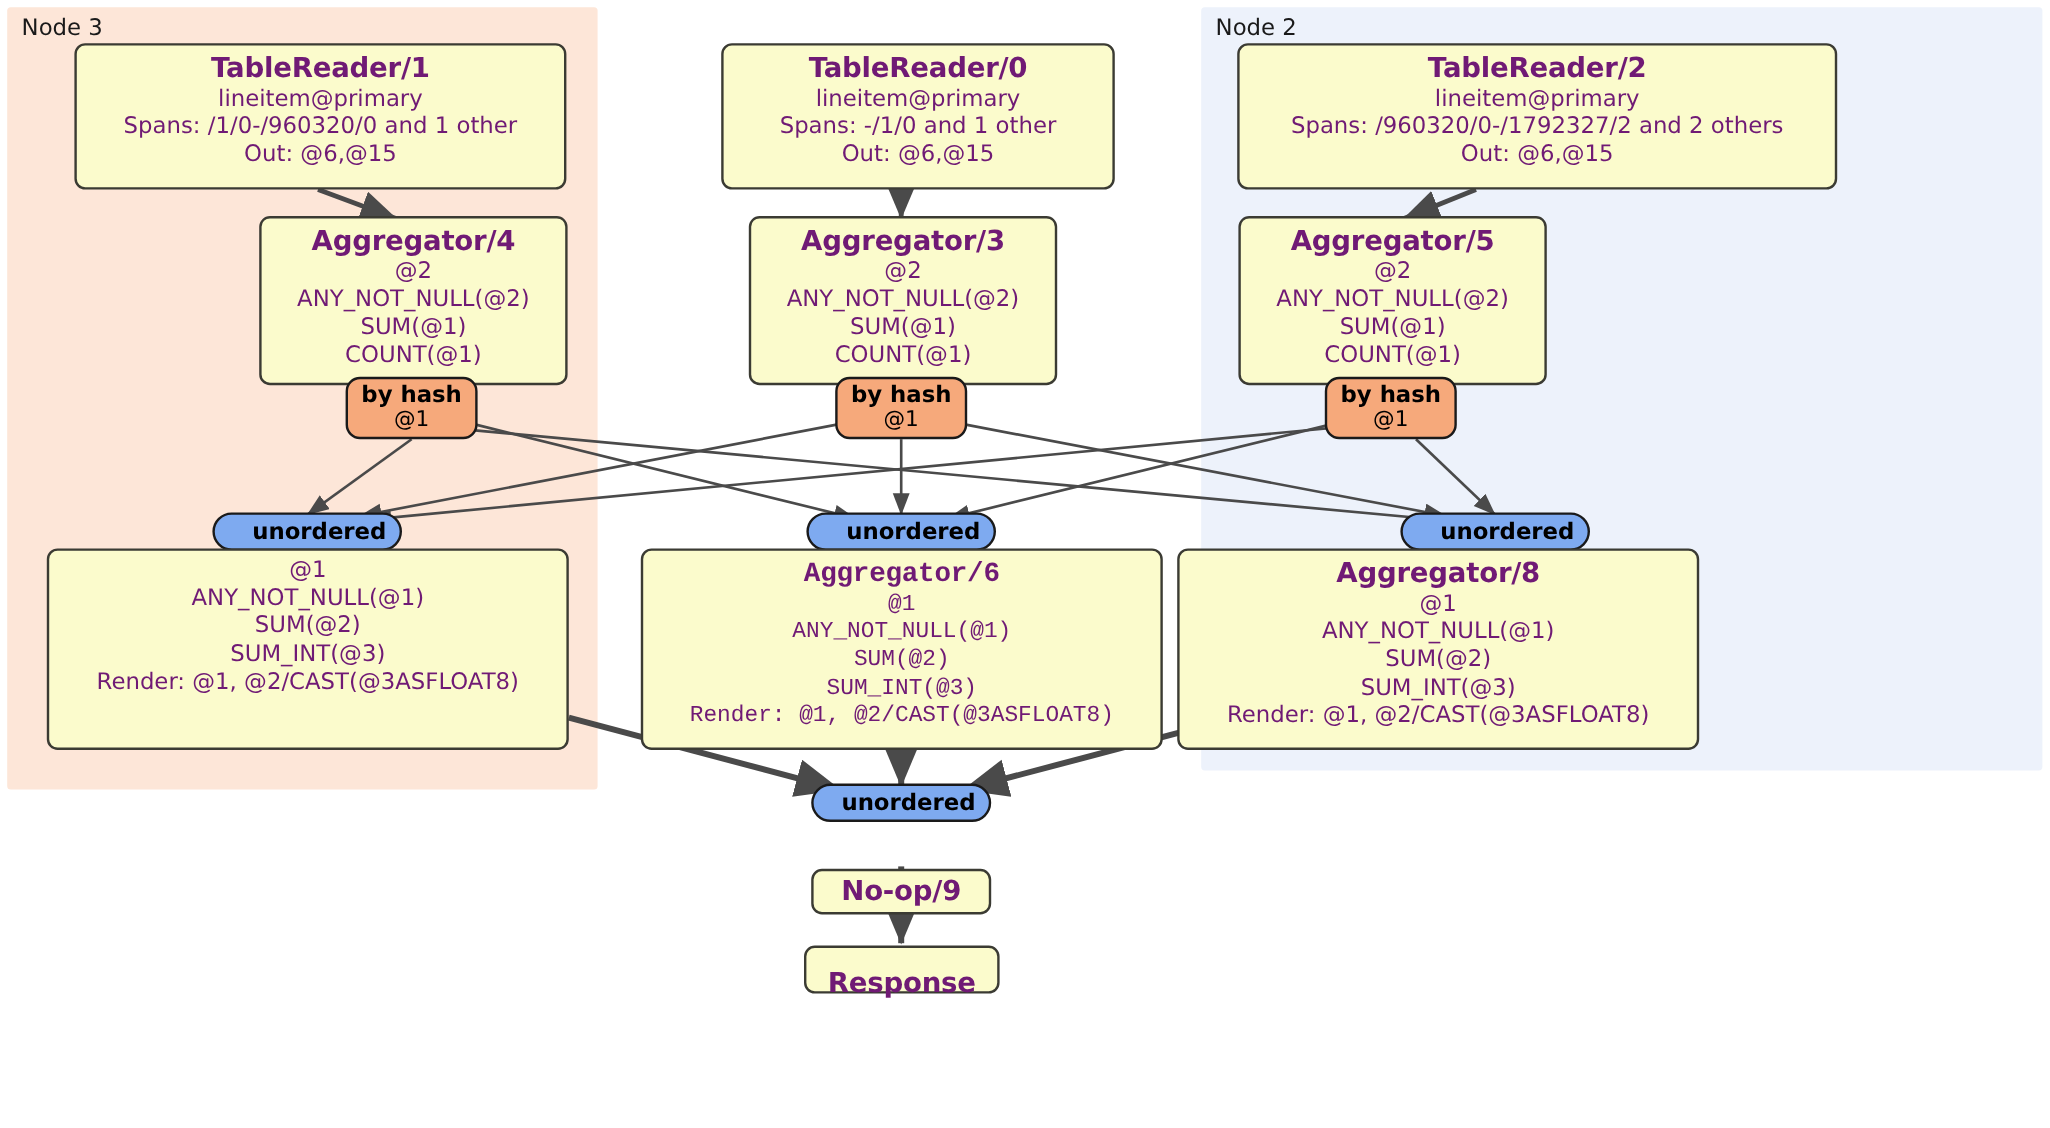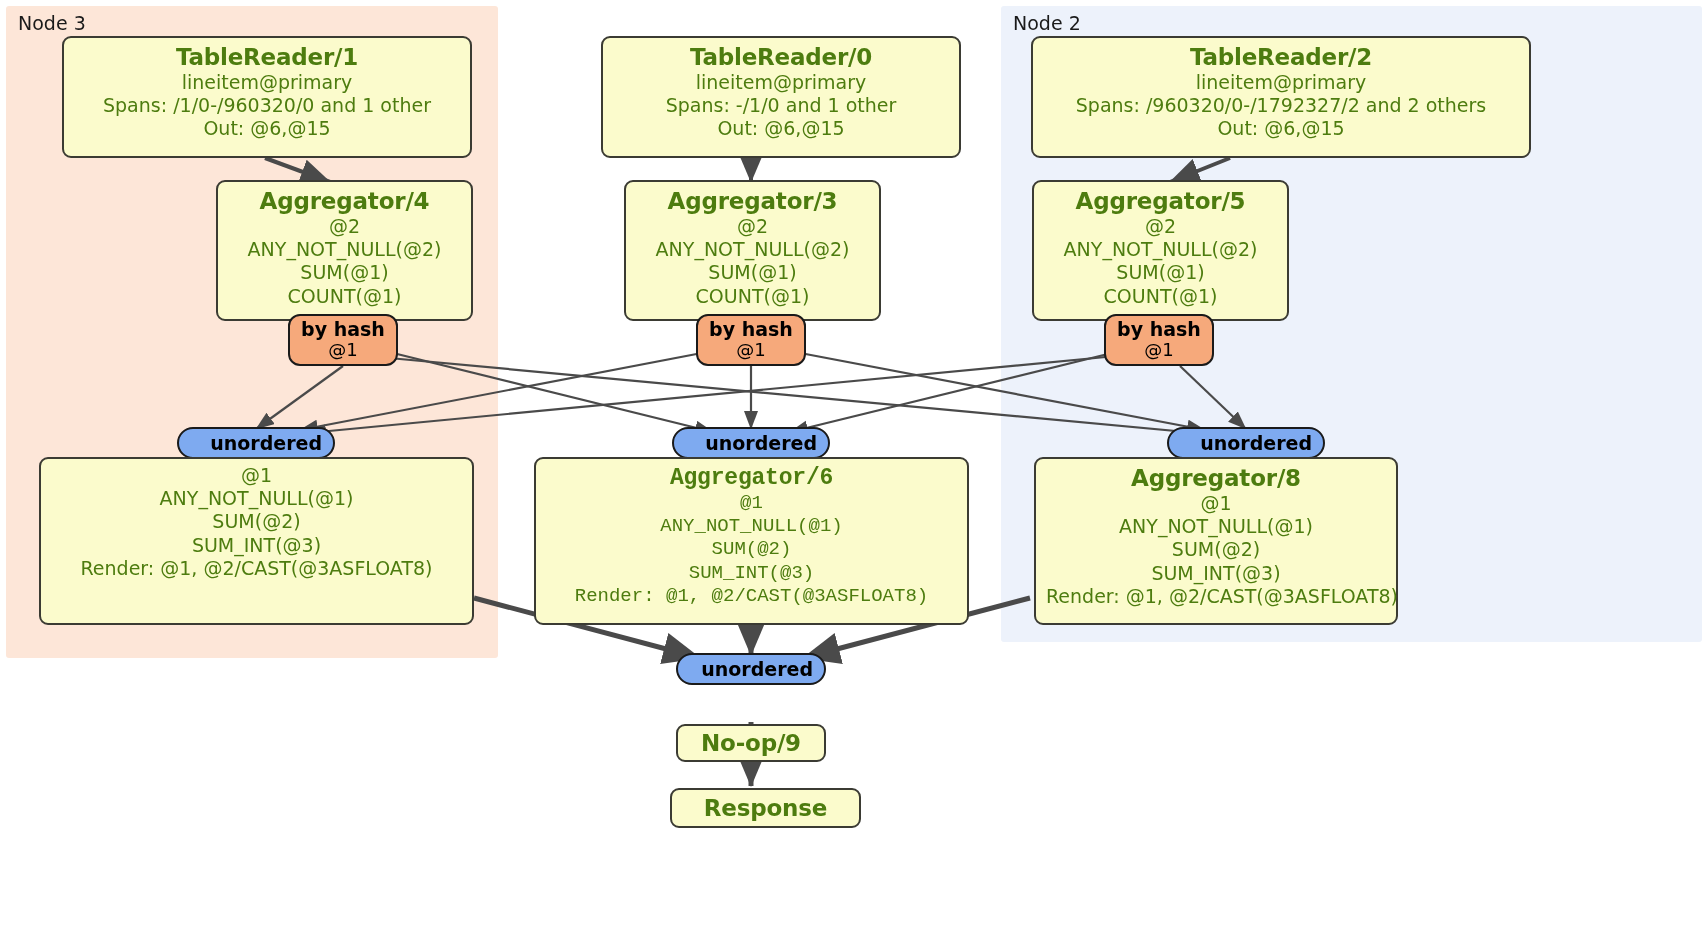--- a/index.html
+++ b/index.html
@@ -41,21 +41,21 @@
   
   .proc-box {
     position: absolute;
     box-sizing: border-box;
     background: #FBFBCC;
     border: 2px solid #3b3b33;
     border-radius: 9px;
     text-align: center;
     padding: 5px 10px 6px 10px;
     line-height: 1.22;
-    color: #4d7c0f;
+    color: #701a75;
   }
   .proc-title {
     font-weight: bold;
     font-size: 23px;
     letter-spacing: -0.2px;
     white-space: nowrap;
   }
   .proc-line {
     font-size: 19px;
     white-space: nowrap;
@@ -146,21 +146,21 @@
     <path d="M 751,722 L 751,786" stroke="#4a4a4a" stroke-width="5" fill="none" marker-end="url(#ah)"></path>
   </svg>
 
   <div class="proc-box" style="left:62px; top:36px; width:410px; height:122px;">
     <div class="proc-title">TableReader/1</div>
     <div class="proc-line">lineitem@primary</div>
     <div class="proc-line">Spans: /1/0-/960320/0 and 1 other</div>
     <div class="proc-line">Out: @6,@15</div>
   </div>
 
-  <div class="proc-box" style="left:601px; top:36px; width:360px; height:122px;">
+  <div class="proc-box" style="left:601px; top:36px; width:328px; height:122px;">
     <div class="proc-title">TableReader/0</div>
     <div class="proc-line">lineitem@primary</div>
     <div class="proc-line">Spans: -/1/0 and 1 other</div>
     <div class="proc-line">Out: @6,@15</div>
   </div>
 
   <div class="proc-box" style="left:1031px; top:36px; width:500px; height:122px;">
     <div class="proc-title">TableReader/2</div>
     <div class="proc-line">lineitem@primary</div>
     <div class="proc-line">Spans: /960320/0-/1792327/2 and 2 others</div>
@@ -228,34 +228,34 @@
 
   <div class="proc-box" style="left:534px; top:457px; width:435px; height:168px;font-family:Liberation Mono, monospace;">
     <div class="proc-title">Aggregator/6</div>
     <div class="proc-line">@1</div>
     <div class="proc-line">ANY_NOT_NULL(@1)</div>
     <div class="proc-line">SUM(@2)</div>
     <div class="proc-line">SUM_INT(@3)</div>
     <div class="proc-line">Render: @1, @2/CAST(@3ASFLOAT8)</div>
   </div>
 
-  <div class="proc-box" style="left:1034px; top:457px; width:364px; height:168px;">
+  <div class="proc-box" style="left:981px; top:457px; width:435px; height:168px;">
     <div class="proc-title">Aggregator/8</div>
     <div class="proc-line">@1</div>
     <div class="proc-line">ANY_NOT_NULL(@1)</div>
     <div class="proc-line">SUM(@2)</div>
     <div class="proc-line">SUM_INT(@3)</div>
     <div class="proc-line">Render: @1, @2/CAST(@3ASFLOAT8)</div>
   </div>
 
   <div class="pill pill-unordered" style="left:676px; top:653px; width:150px; height:32px; padding-top:4px;">
     <div class="pill-title">unordered</div>
   </div>
 
   <div class="proc-box" style="left:676px; top:686px; width:150px; height:38px; padding-top:3px;margin-top:38px;">
     <div class="proc-title">No-op/9</div>
   </div>
 
-  <div class="proc-box" style="left:670px; top:788px; width:191px; height:40px; padding-top:4px;">
+  <div class="proc-box" style="left:670px; top:788px; width:163px; height:40px; padding-top:16px;">
     <div class="proc-title">Response</div>
   </div>
 
 </div>
 
 </body></html>

